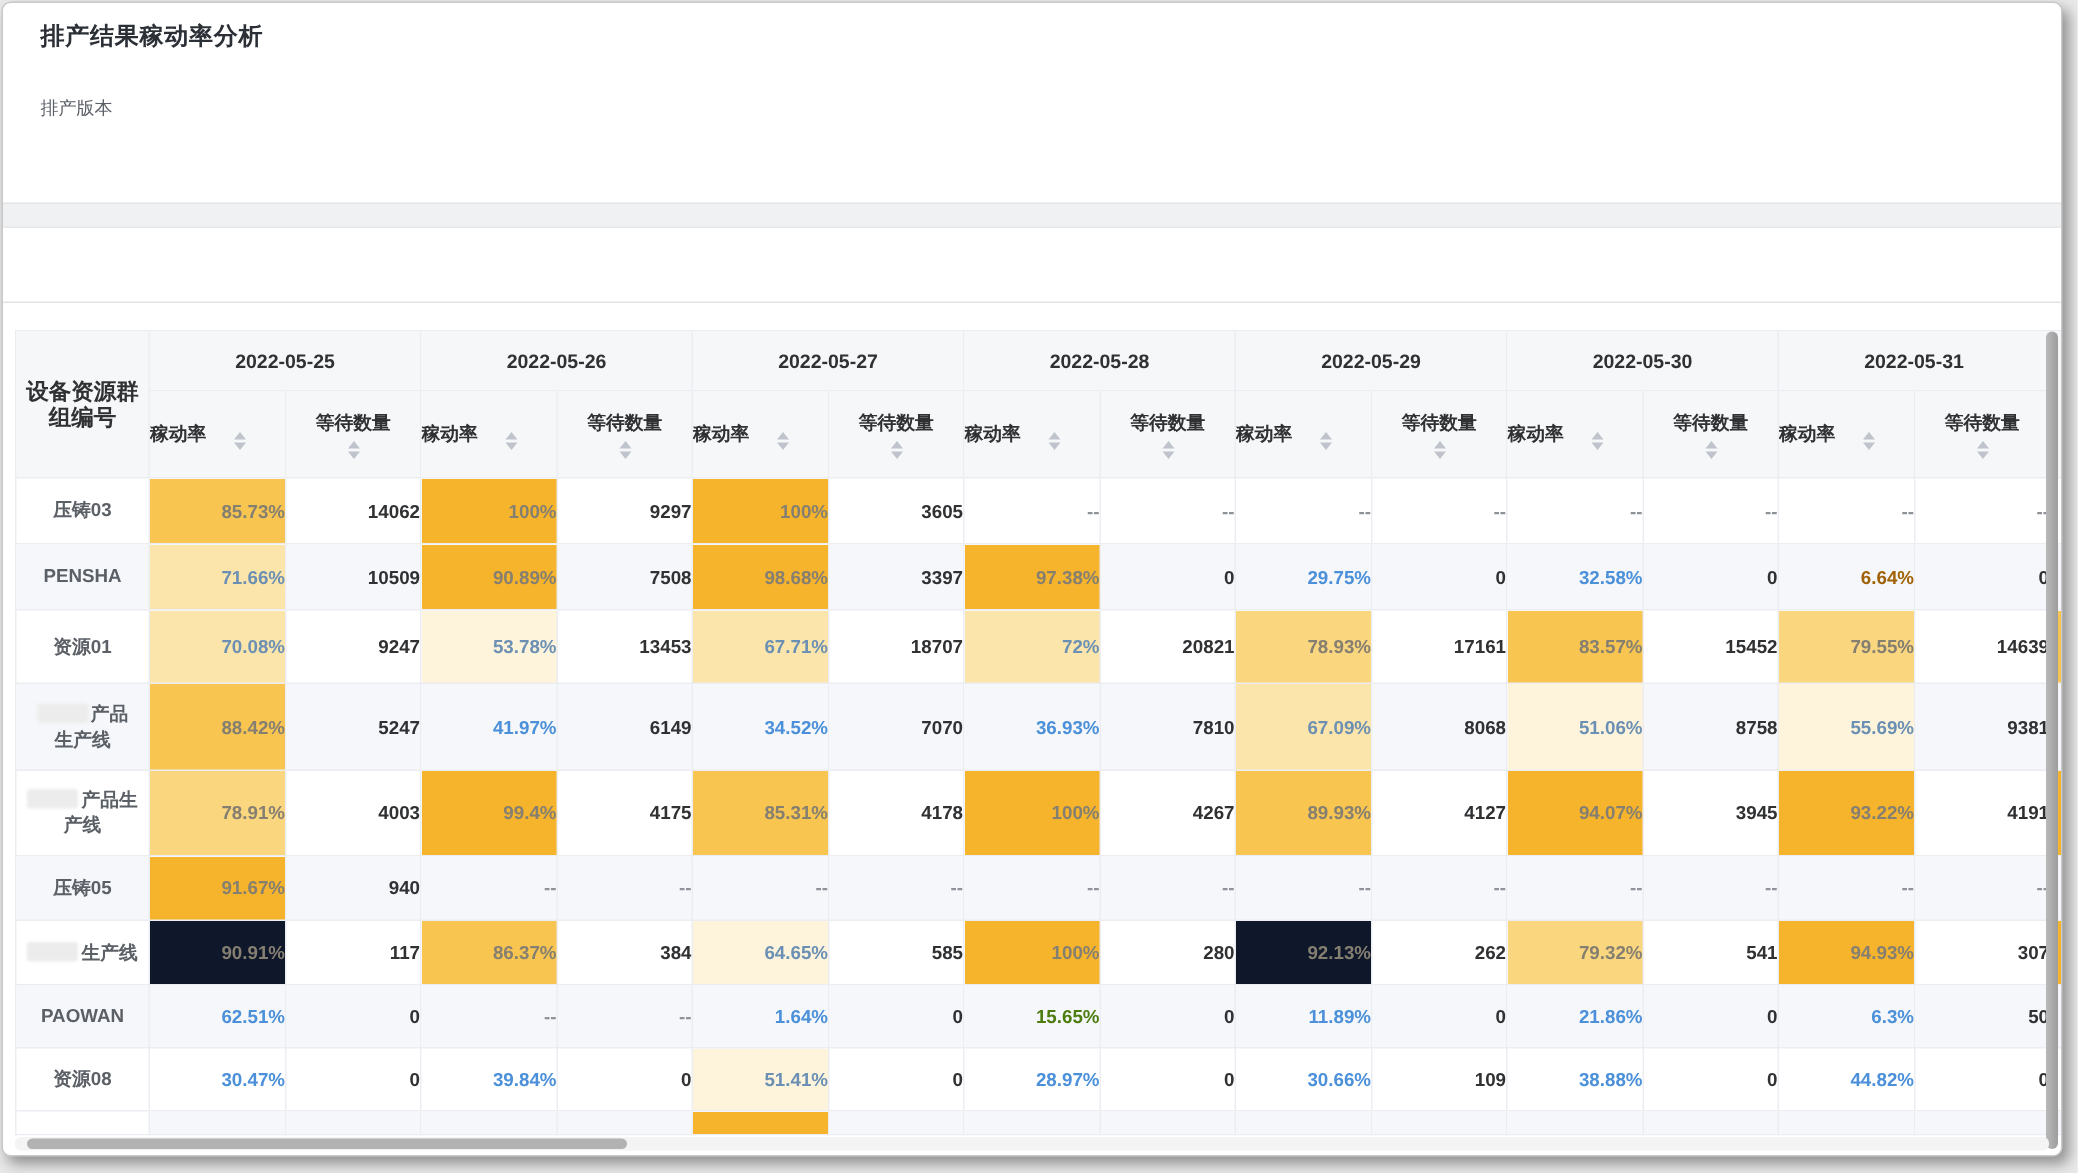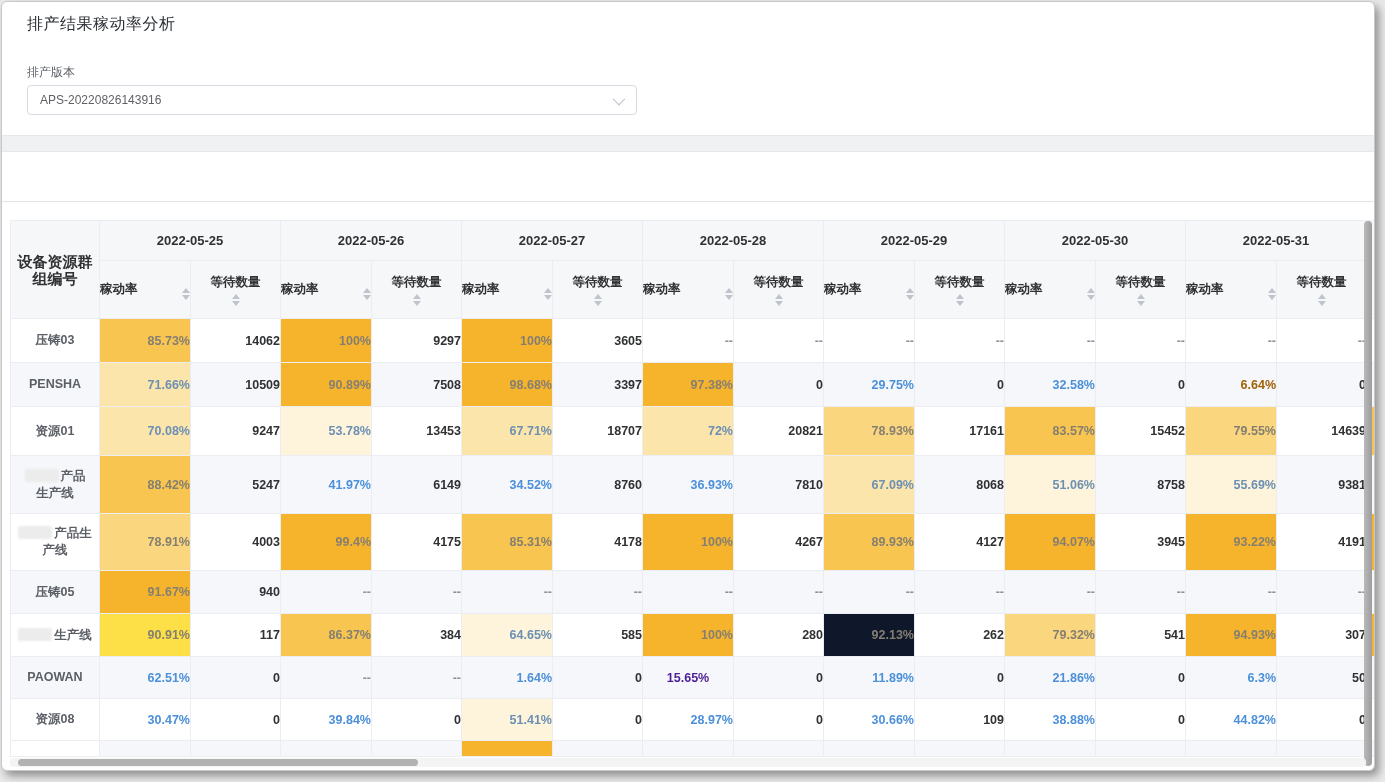--- a/index.html
+++ b/index.html
@@ -1,39 +1,39 @@
 <!DOCTYPE html>
 <html><head>
 <meta charset="utf-8">
 <style>
   html,body{margin:0;padding:0;background:#e9e9e9;font-family:"Liberation Sans","DejaVu Sans",sans-serif;}
   .stage{position:relative;width:1385px;height:782px;}
   .page{position:absolute;left:1px;top:1px;width:1372px;height:768px;background:#fff;
         border:1px solid #c9c9c9;border-radius:6px;overflow:hidden;
         box-shadow:4px 5px 9px rgba(0,0,0,.38);}
-  .page-title{position:absolute;left:25px;top:12px;font-size:16px;color:#2b2f36;font-weight:400;letter-spacing:.5px;}
+  .page-title{position:absolute;left:25px;top:12px;font-size:16px;color:#2b2f36;font-weight:700;letter-spacing:.5px;}
   .form-label{position:absolute;left:25px;top:62px;font-size:12px;color:#5a5e66;}
   .select{position:absolute;left:25px;top:83px;width:610px;height:30px;box-sizing:border-box;
           border:1px solid #d6dae1;border-radius:4px;background:#fff;display:flex;align-items:center;
           justify-content:space-between;padding:0 12px;cursor:pointer;}
   .select-value{font-size:12px;color:#606266;}
   .chev{width:8px;height:8px;border-right:1.6px solid #b6bcc6;border-bottom:1.6px solid #b6bcc6;
         transform:rotate(45deg) translateY(-2px);margin-right:2px;}
   .band{position:absolute;left:0;top:133px;width:100%;height:17px;background:#f0f1f2;
         border-top:1px solid #e6e7e9;border-bottom:1px solid #e6e7e9;box-sizing:border-box;}
   .divider{position:absolute;left:0;top:199px;width:100%;height:1px;background:#e2e3e5;}
 
   .table-area{position:absolute;left:8px;top:218px;width:1366px;height:537px;overflow:hidden;}
   table.ut{border-collapse:collapse;table-layout:fixed;width:1364px;}
   table.ut th,table.ut td{border:1px solid #ebedf2;box-sizing:border-box;padding:0;overflow:hidden;}
   table.ut thead th{background:#f6f7f9;color:#303133;font-weight:700;}
   th.date-h{font-size:13px;height:40px;}
   th.corner{font-size:15px;line-height:17px;padding:0 12px;}
   th.sub{height:58px;font-size:12.5px;}
-  .h-rate{display:flex;align-items:center;justify-content:space-between;gap:18px;}
+  .h-rate{display:flex;align-items:center;justify-content:flex-start;gap:18px;}
   .h-wait{display:flex;flex-direction:column;align-items:center;justify-content:center;gap:3px;}
   .caret{display:inline-flex;flex-direction:column;gap:2px;margin-top:8px;}
   .h-wait .caret{margin-top:0;}
   .caret i{display:block;width:0;height:0;border-left:4px solid transparent;border-right:4px solid transparent;}
   .caret .up{border-bottom:5px solid #bfc3cb;}
   .caret .down{border-top:5px solid #bfc3cb;}
   td.lbl{font-size:12.5px;color:#5b5f66;font-weight:600;text-align:center;line-height:17px;padding:0 6px;}
   td.rate{font-size:12.5px;font-weight:700;text-align:right;padding-right:18px;}
   td.wait{font-size:12.5px;font-weight:700;text-align:right;padding-right:14px;color:#303133;}
   tr.stripe td{background:#f5f7fa;}
@@ -47,24 +47,20 @@
 </head>
 <body>
 
 <div class="stage">
   <div class="page">
 
     <div class="page-title">排产结果稼动率分析</div>
 
     <div class="form-label">排产版本</div>
 
-    <div class="select">
-      <span class="select-value">APS-20220826143916</span>
-      <span class="chev"></span>
-    </div>
 
     <div class="band"></div>
     <div class="divider"></div>
 
     <div class="table-area">
       <table class="ut">
           <colgroup>
             <col style="width: 89px;">
             <col style="width: 91px;">
             <col style="width: 90px;">
@@ -287,21 +283,21 @@
             <tr class="stripe" style="height: 58px;">
               <td class="lbl">
                 <div><span class="redact-chip"></span>产品</div>
                 <div>生产线</div>
               </td>
               <td class="rate" style="background: rgb(248, 197, 81); color: rgb(133, 127, 114);">88.42%</td>
               <td class="wait">5247</td>
               <td class="rate" style="color: rgb(75, 144, 217);">41.97%</td>
               <td class="wait">6149</td>
               <td class="rate" style="color: rgb(75, 144, 217);">34.52%</td>
-              <td class="wait">8760</td>
+              <td class="wait">7070</td>
               <td class="rate" style="color: rgb(75, 144, 217);">36.93%</td>
               <td class="wait">7810</td>
               <td class="rate" style="background: rgb(252, 229, 171); color: rgb(108, 144, 180);">67.09%</td>
               <td class="wait">8068</td>
               <td class="rate" style="background: rgb(254, 244, 220); color: rgb(108, 144, 180);">51.06%</td>
               <td class="wait">8758</td>
               <td class="rate" style="background: rgb(254, 244, 220); color: rgb(108, 144, 180);">55.69%</td>
               <td class="wait">9381</td>
               <td></td>
             </tr>
@@ -343,21 +339,21 @@
               <td class="rate empty">--</td>
               <td class="wait empty">--</td>
               <td class="rate empty">--</td>
               <td class="wait empty">--</td>
               <td></td>
             </tr>
             <tr style="height: 43px;">
               <td class="lbl">
                 <div><span class="redact-chip"></span>生产线</div>
               </td>
-              <td class="rate" style="background: #fde047; color: rgb(133, 127, 114);">90.91%</td>
+              <td class="rate" style="background: #0f172a; color: rgb(133, 127, 114);">90.91%</td>
               <td class="wait">117</td>
               <td class="rate" style="background: rgb(248, 197, 81); color: rgb(133, 127, 114);">86.37%</td>
               <td class="wait">384</td>
               <td class="rate" style="background: rgb(254, 244, 220); color: rgb(108, 144, 180);">64.65%</td>
               <td class="wait">585</td>
               <td class="rate" style="background: rgb(246, 180, 44); color: rgb(133, 127, 114);">100%</td>
               <td class="wait">280</td>
               <td class="rate" style="background: #0f172a; color: rgb(133, 127, 114);">92.13%</td>
               <td class="wait">262</td>
               <td class="rate" style="background: rgb(250, 214, 127); color: rgb(133, 127, 114);">79.32%</td>
@@ -369,21 +365,21 @@
             <tr class="stripe" style="height: 42px;">
               <td class="lbl">
                 <div>PAOWAN</div>
               </td>
               <td class="rate" style="color: rgb(75, 144, 217);">62.51%</td>
               <td class="wait">0</td>
               <td class="rate empty">--</td>
               <td class="wait empty">--</td>
               <td class="rate" style="color: rgb(75, 144, 217);">1.64%</td>
               <td class="wait">0</td>
-              <td class="rate" style="color: #4c1d95; text-align: center;">15.65%</td>
+              <td class="rate" style="color: #4d7c0f;">15.65%</td>
               <td class="wait">0</td>
               <td class="rate" style="color: rgb(75, 144, 217);">11.89%</td>
               <td class="wait">0</td>
               <td class="rate" style="color: rgb(75, 144, 217);">21.86%</td>
               <td class="wait">0</td>
               <td class="rate" style="color: rgb(75, 144, 217);">6.3%</td>
               <td class="wait">50</td>
               <td></td>
             </tr>
             <tr style="height: 42px;">

